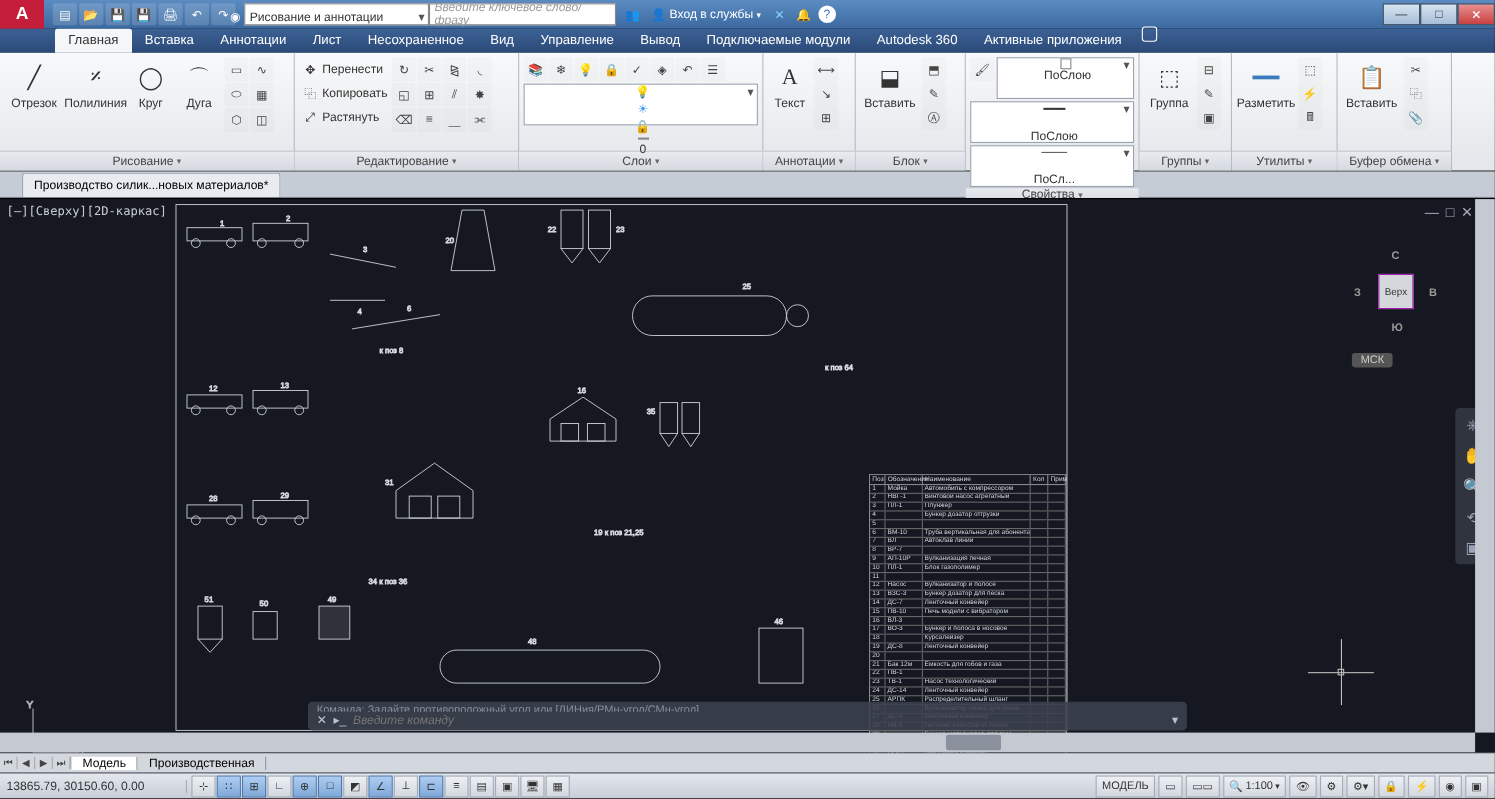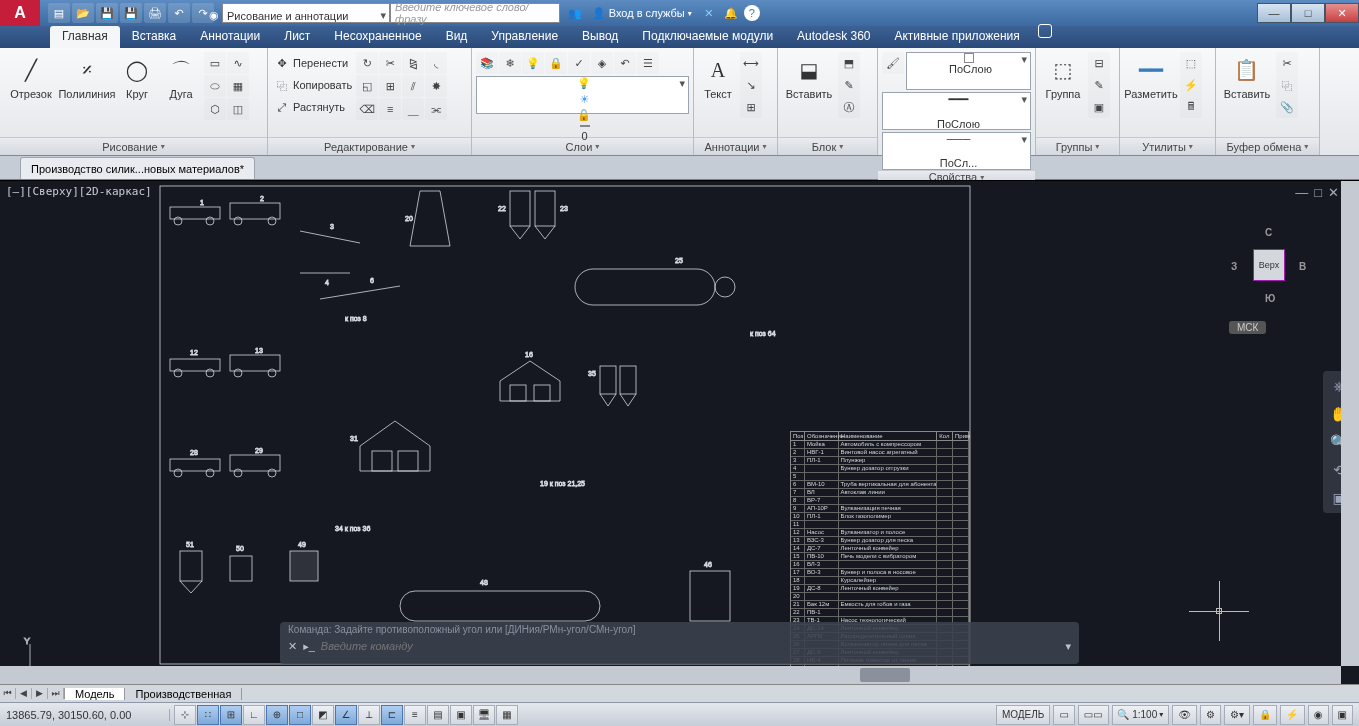--- a/index.html
+++ b/index.html
@@ -72,21 +72,21 @@
 
 
 .parts-table{position:absolute;top:250px;left:790px;width:180px;font-size:6px;color:#d0d4da;border:0.5px solid #888;}
 .parts-table .ph{display:flex;background:#151821;border-bottom:0.5px solid #888;}
 .parts-table .ph div{padding:1px 2px;border-right:0.5px solid #888;}
 .parts-table .pr{display:flex;border-bottom:0.5px solid #666;height:8px;}
 .parts-table .pr div{border-right:0.5px solid #666;padding:0 2px;overflow:hidden;white-space:nowrap;}
 .pc1{width:14px;}.pc2{width:34px;}.pc3{width:100px;}.pc4{width:16px;}.pc5{width:16px;}
 
 
-.cmdline{position:absolute;bottom:20px;left:280px;right:280px;height:42px;background:rgba(60,65,78,.88);border-radius:4px;display:flex;flex-direction:column;color:#bcc2cc;font-size:11px;padding:2px 8px;}
+.cmdline{position:absolute;bottom:20px;left:280px;right:280px;height:26px;background:rgba(60,65,78,.88);border-radius:4px;display:flex;flex-direction:column;color:#bcc2cc;font-size:11px;padding:2px 8px;}
 .cmdline .hist{color:#8a909c;font-size:10px;white-space:nowrap;overflow:hidden;}
 .cmdline .prompt{display:flex;align-items:center;gap:6px;height:22px;}
 .cmdline input{flex:1;background:transparent;border:none;color:#bcc;font-size:11px;font-style:italic;outline:none;}
 
 
 .layout-row{height:18px;background:#d3d7de;border-top:1px solid #888;display:flex;align-items:center;font-size:11px;}
 .layout-nav{display:flex;border-right:1px solid #999;}
 .layout-nav .ln{width:16px;text-align:center;border-right:1px solid #aaa;color:#444;font-size:9px;}
 .layout-tab{padding:0 10px;border-right:1px solid #999;}
 .layout-tab.active{background:#fff;}

